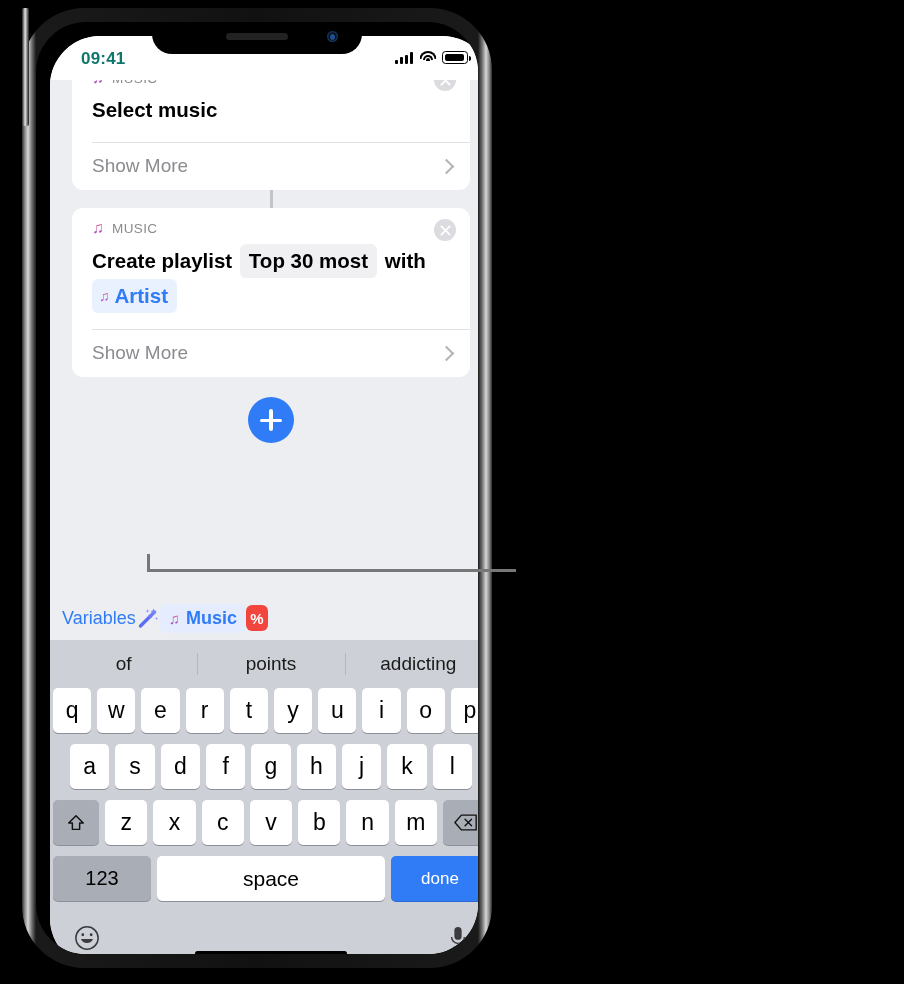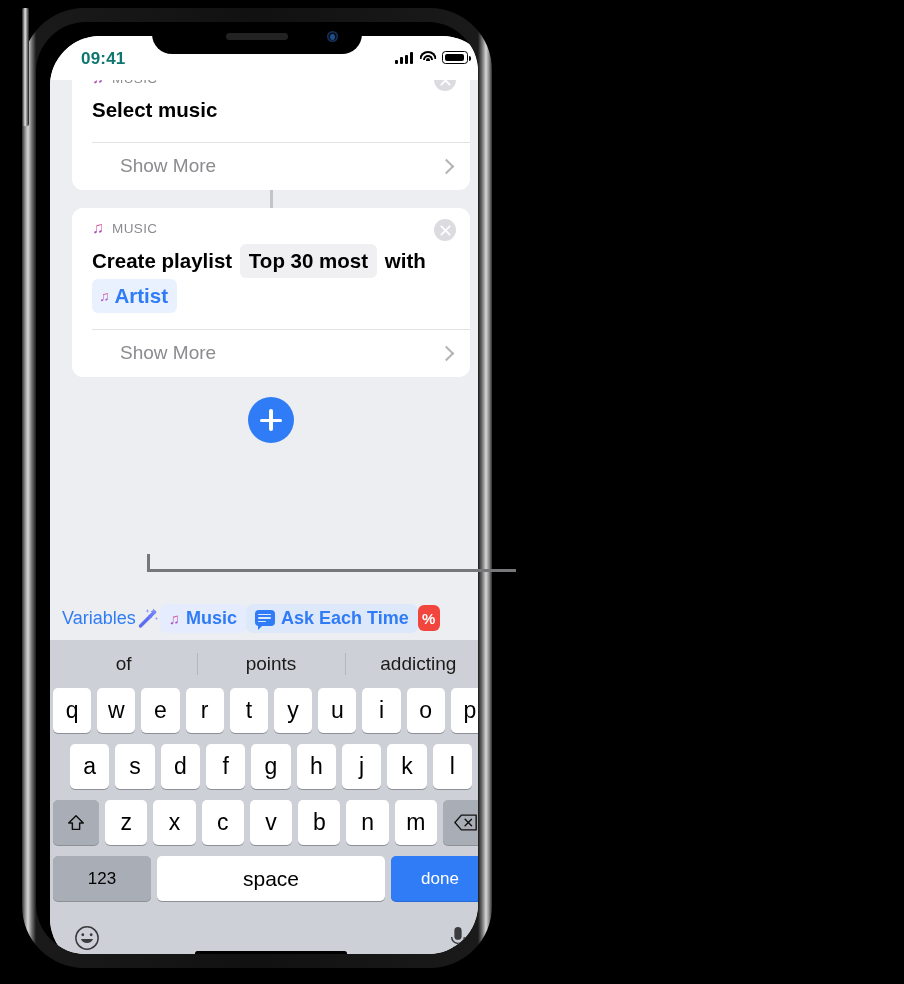--- a/index.html
+++ b/index.html
@@ -97,21 +97,21 @@
     -webkit-background-clip: text; background-clip: text; color: transparent; }
   .card-kicker { font-size: 13.5px; color: #8b8b90; letter-spacing: .4px; }
   .card-x { position: absolute; right: 14px; top: 11px; width: 22px; height: 22px;
             border-radius: 50%; background: #dcdce0; display: flex; align-items: center;
             justify-content: center; }
   .card-x svg { width: 11px; height: 11px; }
   .card-body { padding: 8px 20px 16px 20px; font-size: 20.5px; font-weight: bold;
                color: #000; line-height: 1.55; }
   .card-sep { height: .5px; background: #e3e3e6; margin-left: 20px; }
   .card-more { display: flex; align-items: center; justify-content: space-between;
-               padding: 13px 18px 13px 20px; font-size: 19px; color: #8b8b90; margin-left: 28px; }
+               padding: 13px 18px 13px 20px; font-size: 19px; color: #8b8b90; }
   .chev { width: 11px; height: 11px; border-right: 2.2px solid #b3b3b8;
           border-top: 2.2px solid #b3b3b8; transform: rotate(45deg); }
 
   .token { display: inline-block; background: #f0f0f3; border-radius: 6px;
            padding: 1px 9px; margin: 0 2px; font-weight: bold; }
   .token-var { display: inline-flex; align-items: center; gap: 5px; background: #eaf1fe;
                border-radius: 6px; padding: 1px 9px 1px 7px; color: #2f7cf6; font-weight: bold; }
   .token-var .music-glyph { font-size: 14px; }
 
   .connector { width: 3px; height: 18px; background: #c3c4c9; margin: 0 auto; }
@@ -152,21 +152,21 @@
   .sugg { flex: 1; text-align: center; font-size: 19px; color: #1a1a1a; position: relative; }
   .sugg + .sugg::before { content:""; position:absolute; left:0; top:50%; transform:translateY(-50%);
                           width:1px; height:22px; background:#b4b7bd; }
   .krow { display: flex; justify-content: center; gap: 6px; margin-bottom: 11px; padding: 0 3px; }
   .key { background: #fff; border-radius: 5px; height: 45px; flex: 1; display: flex;
          align-items: center; justify-content: center; font-size: 23px; color: #000;
          box-shadow: 0 1px 0 #8d9096; }
   .krow.r2 { padding: 0 20px; }
   .krow.r3 { padding: 0 3px; }
   .key.mod { background: #a9adb5; flex: 0 0 46px; box-shadow: 0 1px 0 #8d9096; }
-  .key.wide123 { background: #a9adb5; flex: 0 0 98px; font-size: 17px; box-shadow: 0 1px 0 #8d9096; }
+  .key.wide123 { background: #a9adb5; flex: 0 0 98px; font-size: 20px; box-shadow: 0 1px 0 #8d9096; }
   .key.space { flex: 1; font-size: 21px; }
   .key.done { background: #2f7cf6; color: #fff; flex: 0 0 98px; font-size: 17px; box-shadow: 0 1px 0 #2a6ad4; }
   .kbbottom { height: 56px; display: flex; align-items: center; justify-content: space-between;
               padding: 0 24px; position: relative; }
   .homebar { position: absolute; left: 50%; transform: translateX(-50%); bottom: 12px;
              width: 152px; height: 5px; border-radius: 3px; background: #000; }
 
   
   .leader-v { position: absolute; left: 147px; top: 554px; width: 3px; height: 18px; background: #77777a; z-index: 60; }
   .leader-h { position: absolute; left: 147px; top: 569px; width: 369px; height: 3px; background: #77777a; z-index: 60; }
@@ -268,28 +268,20 @@
                 <line x1="4.5" y1="20" x2="14.5" y2="10" stroke="#5b6ff0" stroke-width="3.4" stroke-linecap="round"></line>
                 <line x1="14" y1="10.5" x2="18.5" y2="6" stroke="#6d7cf5" stroke-width="3.4" stroke-linecap="round"></line>
                 <path d="M17.5 2.5 l.9 2.1 2.1.9 -2.1.9 -.9 2.1 -.9-2.1 -2.1-.9 2.1-.9z" fill="#7b8bf7"></path>
                 <path d="M11.5 3 l.6 1.4 1.4.6 -1.4.6 -.6 1.4 -.6-1.4 -1.4-.6 1.4-.6z" fill="#8e9df9"></path>
                 <path d="M20.5 11 l.5 1.1 1.1.5 -1.1.5 -.5 1.1 -.5-1.1 -1.1-.5 1.1-.5z" fill="#8e9df9"></path>
               </svg>
             </span>
             <span class="chip plain">
               <span class="music-glyph">♫</span>
               <span>Music</span>
-            </span>
-            <span class="chip">
-              <span class="bubble">
-                  <i></i>
-                  <i></i>
-                  <i></i>
-                </span>
-              <span>Ask Each Time</span>
             </span>
             <span class="chip-red">%</span>
           </div>
         </div>
 
         <div class="keyboard">
           <div class="suggest">
             <div class="sugg">of</div>
             <div class="sugg">points</div>
             <div class="sugg">addicting</div>

